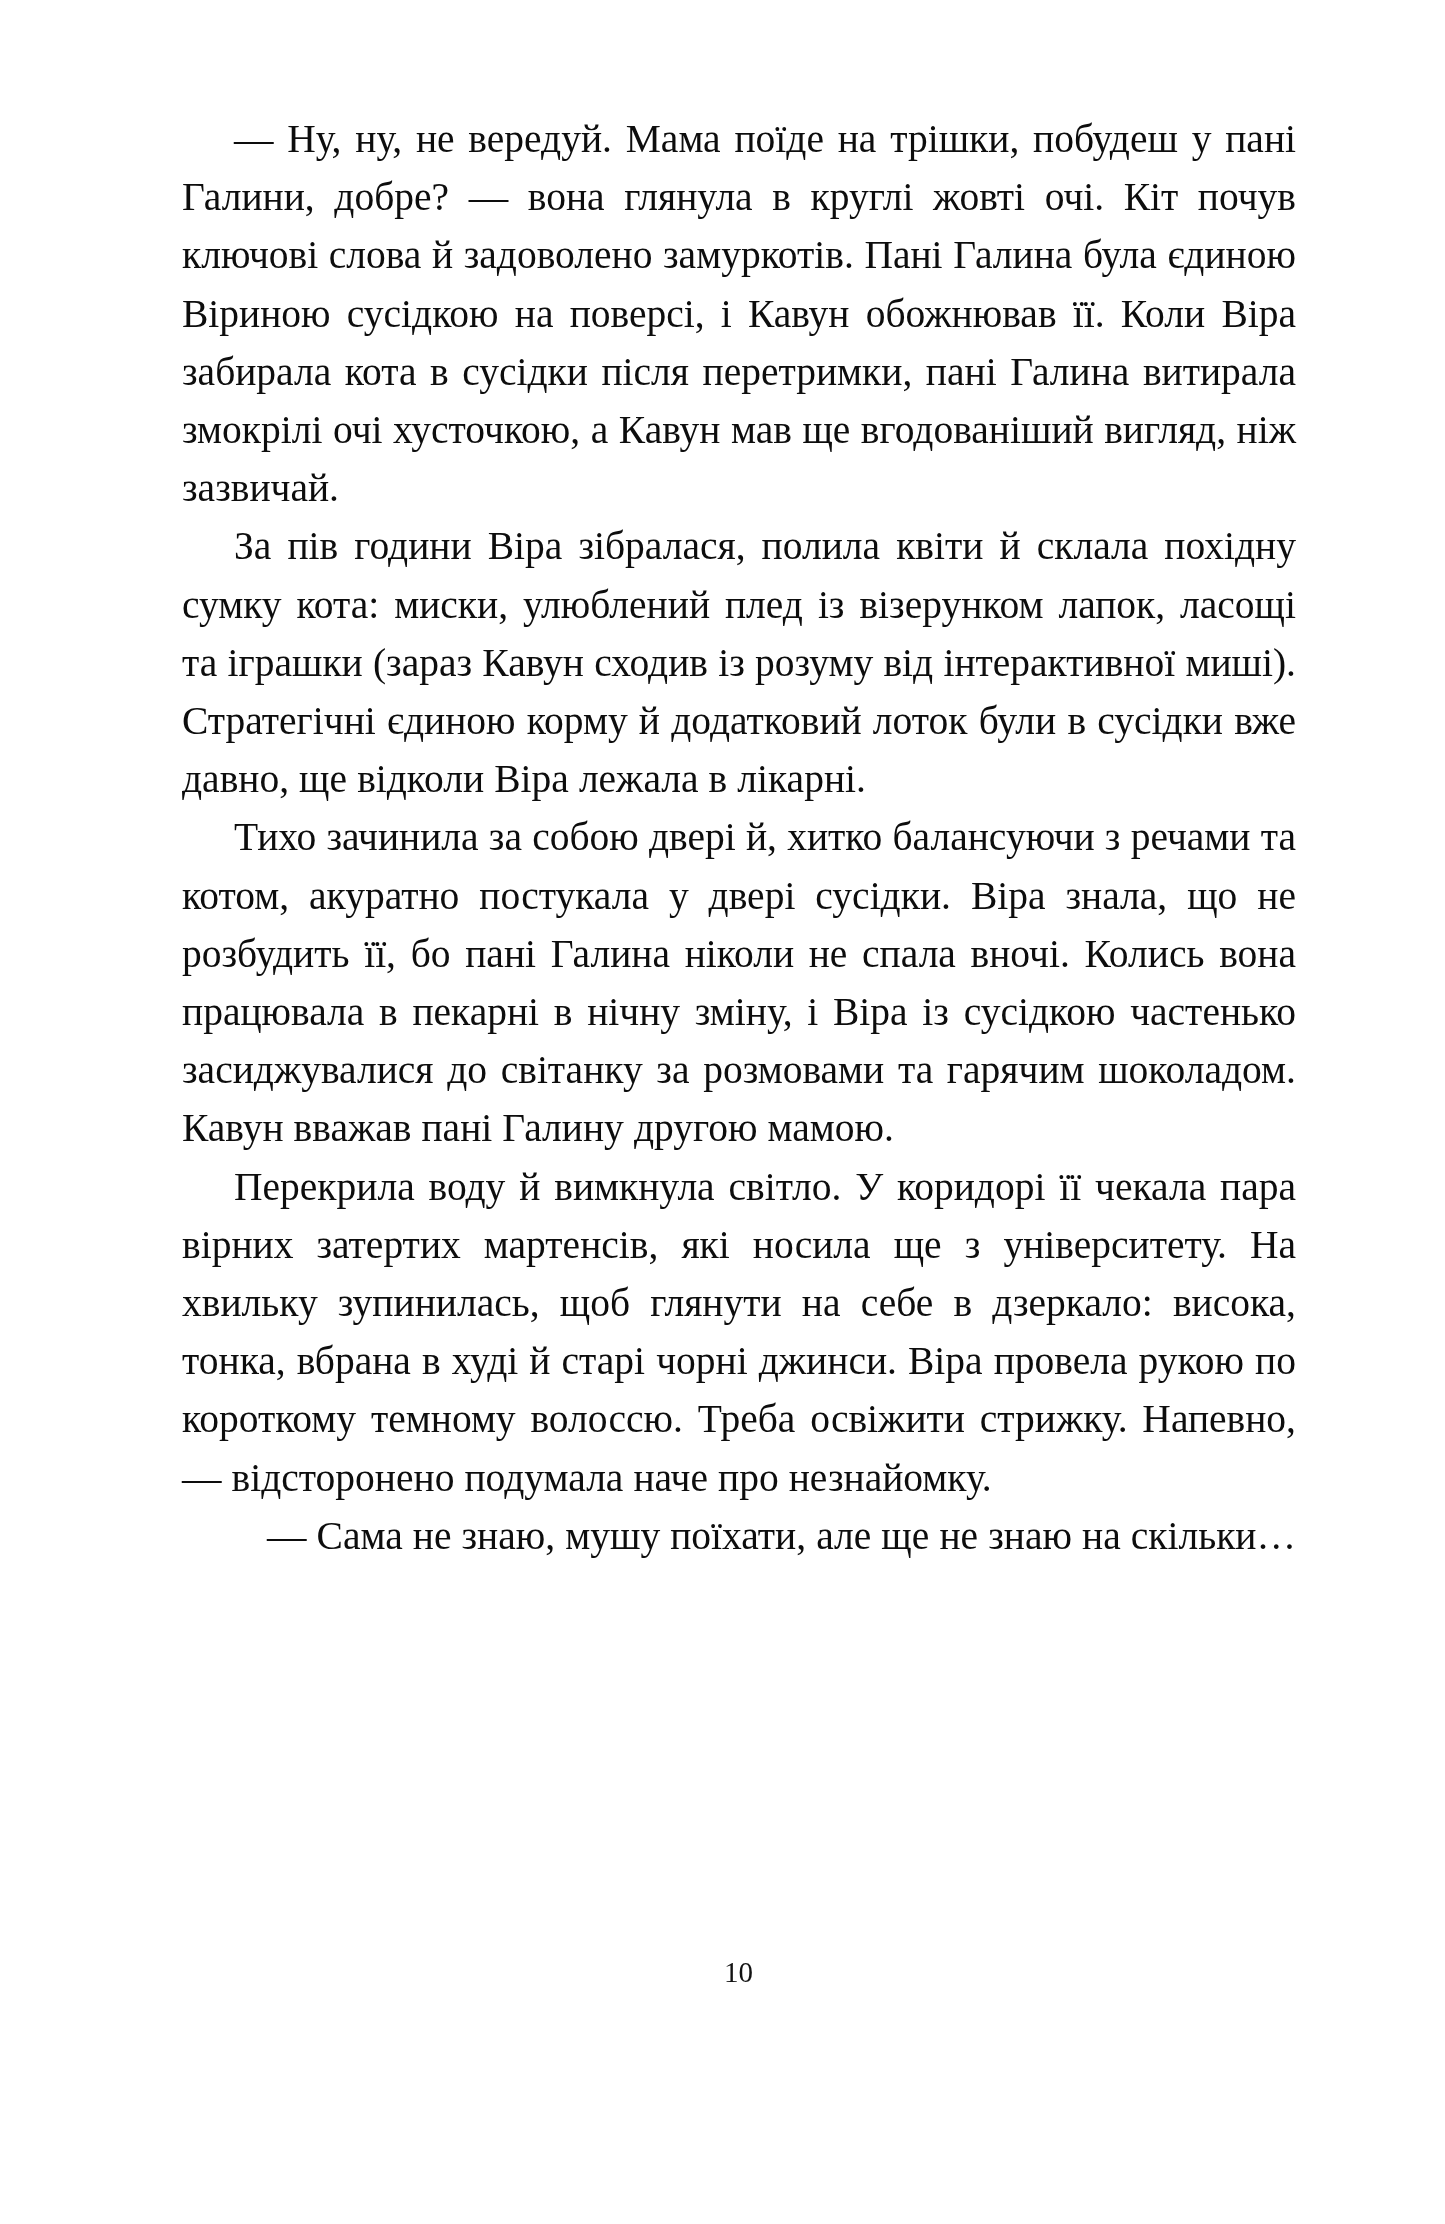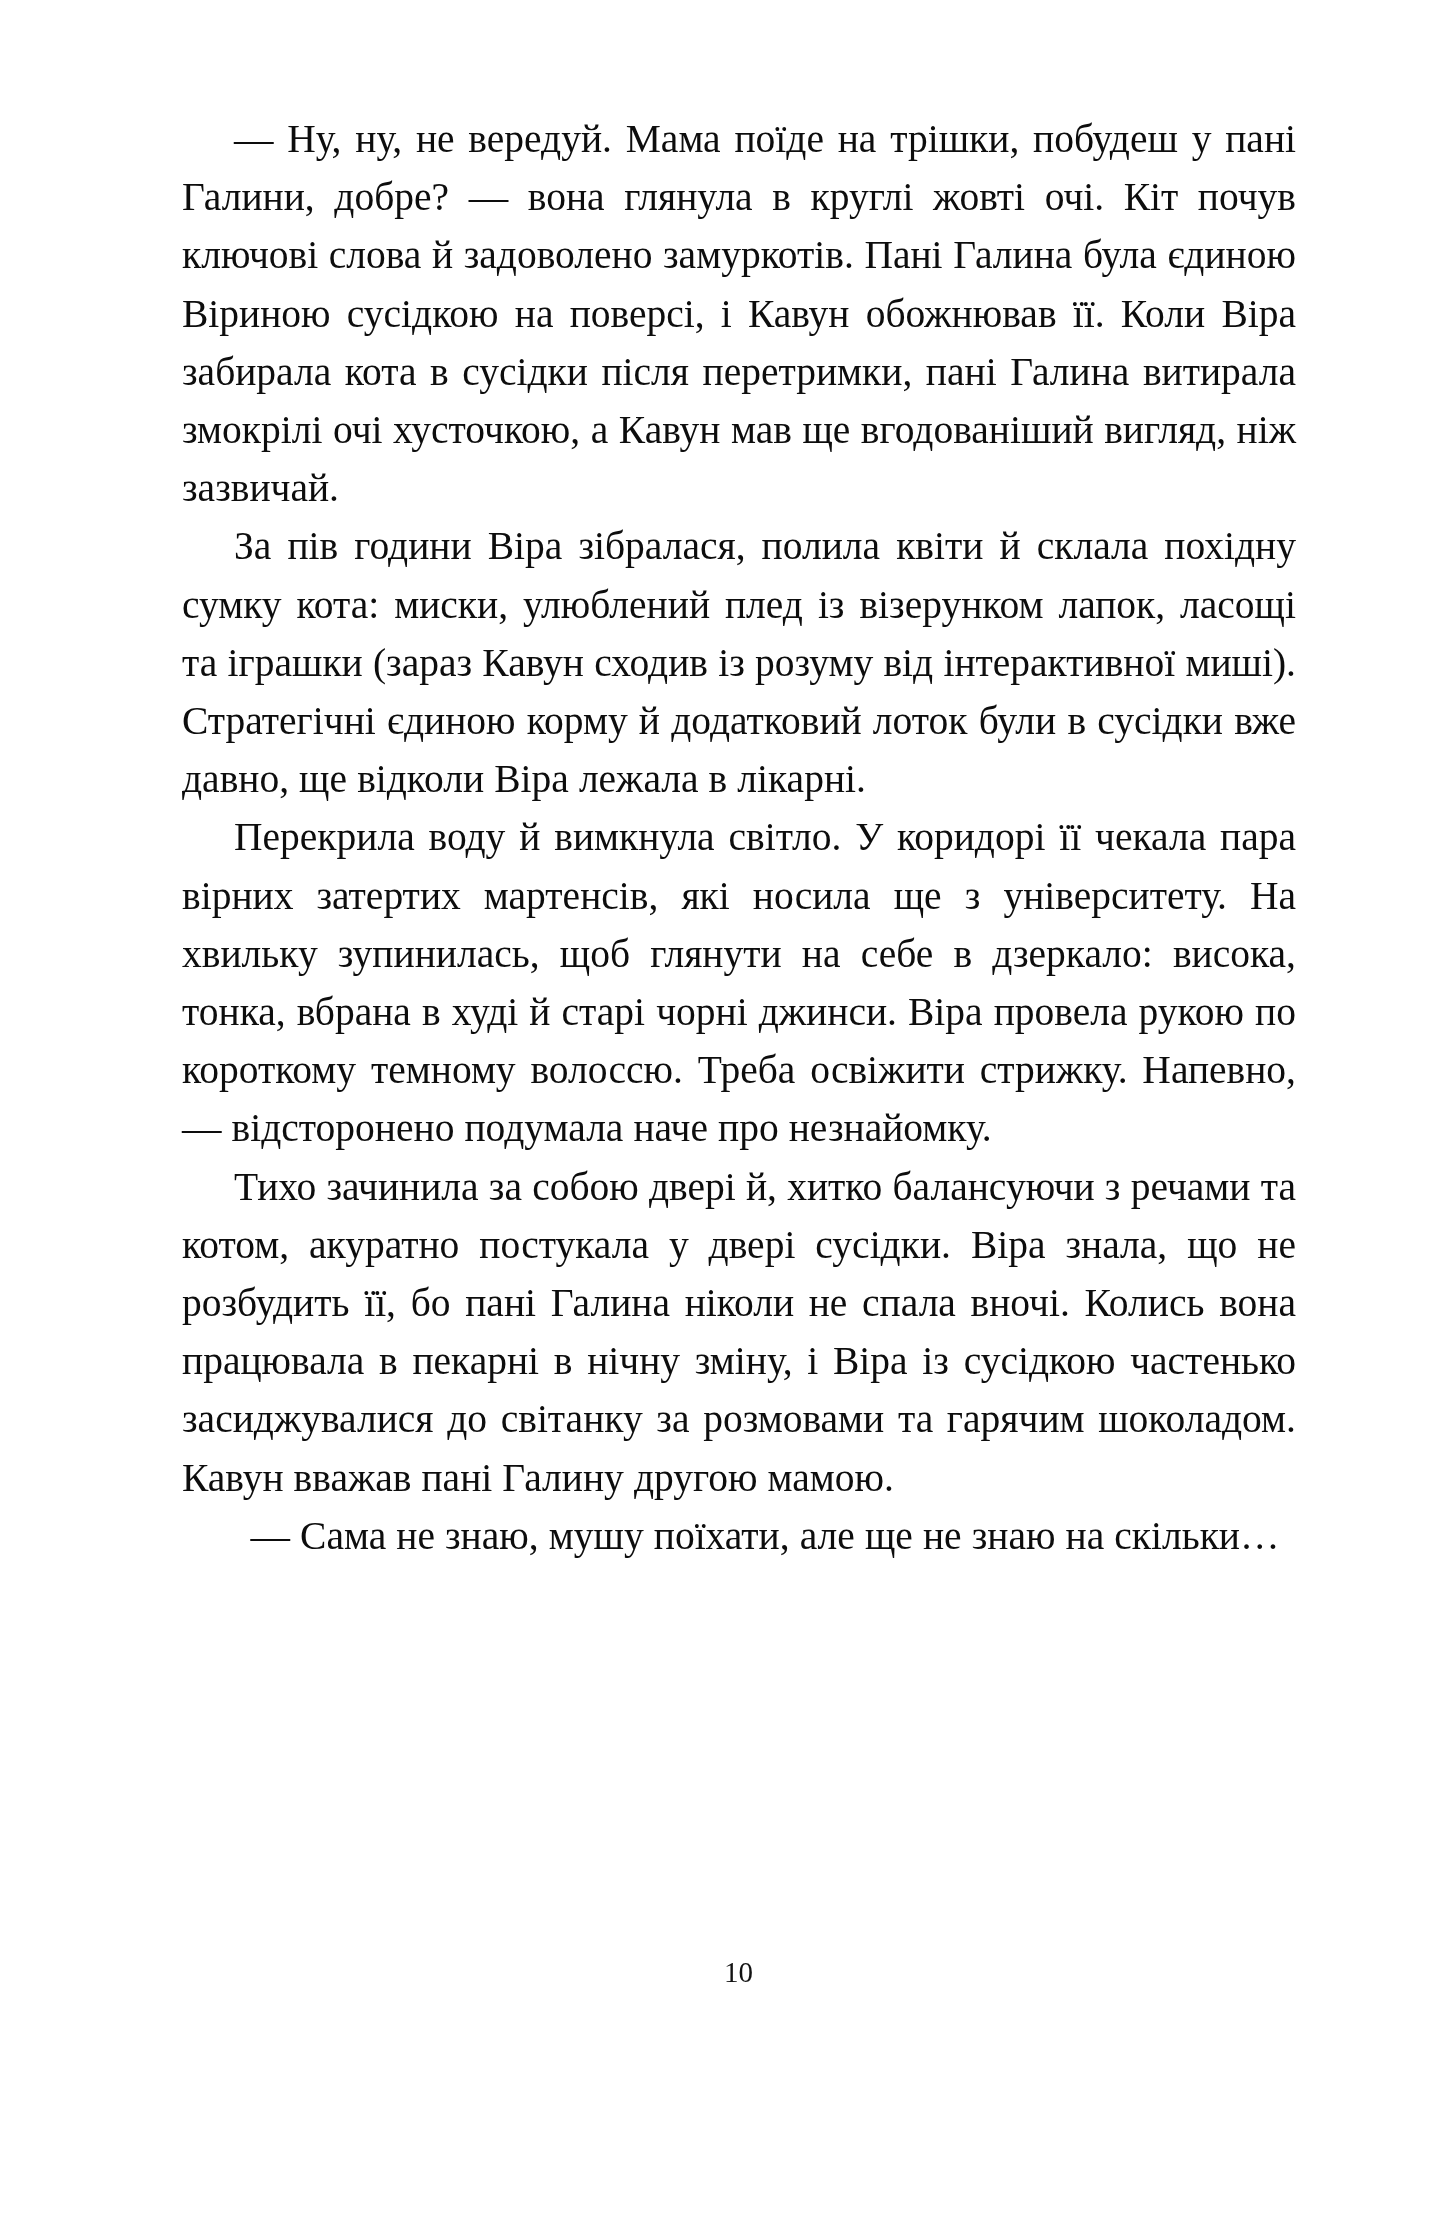--- a/index.html
+++ b/index.html
@@ -37,21 +37,21 @@
     text-justify: inter-word;
     text-indent: 52px;
     font-size: 39.5px;
     line-height: 58.2px;
     letter-spacing: 0.0px;
     word-spacing: 0.2px;
     hyphens: manual;
     -webkit-hyphens: manual;
   }
   p.para:last-of-type {
-    text-align: center;
+    text-align: right;
   }
   .page-number {
     position: absolute;
     left: 0;
     top: 1955px;
     width: 1445px;
     text-align: center;
     font-size: 29px;
     line-height: 34px;
     color: #121212;
@@ -59,20 +59,20 @@
   }
 </style>
 </head>
 <body>
 
 <div class="page">
 
   <div class="text-column">
     <p class="para">— Ну, ну, не вередуй. Мама поїде на трішки, побудеш у пані Галини, добре? — вона глянула в круглі жовті очі. Кіт почув ключові слова й задоволено замуркотів. Пані Галина була єдиною Віриною сусідкою на поверсі, і Кавун обожнював її. Коли Віра забирала кота в сусідки після перетримки, пані Галина витирала змокрілі очі хусточкою, а Кавун мав ще вгодованіший вигляд, ніж зазвичай.</p>
     <p class="para">За пів години Віра зібралася, полила квіти й склала похідну сумку кота: миски, улюблений плед із візерунком лапок, ласощі та іграшки (зараз Кавун сходив із розуму від інтерактивної миші). Стратегічні єдиною корму й додатковий лоток були в сусідки вже давно, ще відколи Віра лежала в лікарні.</p>
+    <p class="para">Тихо зачинила за собою двері й, хитко балансуючи з речами та котом, акуратно постукала у двері сусідки. Віра знала, що не розбудить її, бо пані Галина ніколи не спала вночі. Колись вона працювала в пекарні в нічну зміну, і Віра із сусідкою частенько засиджувалися до світанку за розмовами та гарячим шоколадом. Кавун вважав пані Галину другою мамою.</p>
     <p class="para">Перекрила воду й вимкнула світло. У коридорі її чекала пара вірних затертих мартенсів, які носила ще з університету. На хвильку зупинилась, щоб глянути на себе в дзеркало: висока, тонка, вбрана в худі й старі чорні джинси. Віра провела рукою по короткому темному волоссю. Треба освіжити стрижку. Напевно, — відсторонено подумала наче про незнайомку.</p>
-    <p class="para">Тихо зачинила за собою двері й, хитко балансуючи з речами та котом, акуратно постукала у двері сусідки. Віра знала, що не розбудить її, бо пані Галина ніколи не спала вночі. Колись вона працювала в пекарні в нічну зміну, і Віра із сусідкою частенько засиджувалися до світанку за розмовами та гарячим шоколадом. Кавун вважав пані Галину другою мамою.</p>
     <p class="para">— Сама не знаю, мушу поїхати, але ще не знаю на скільки…</p>
   </div>
 
   <div class="page-number">10</div>
 
 </div>
 
 </body></html>

